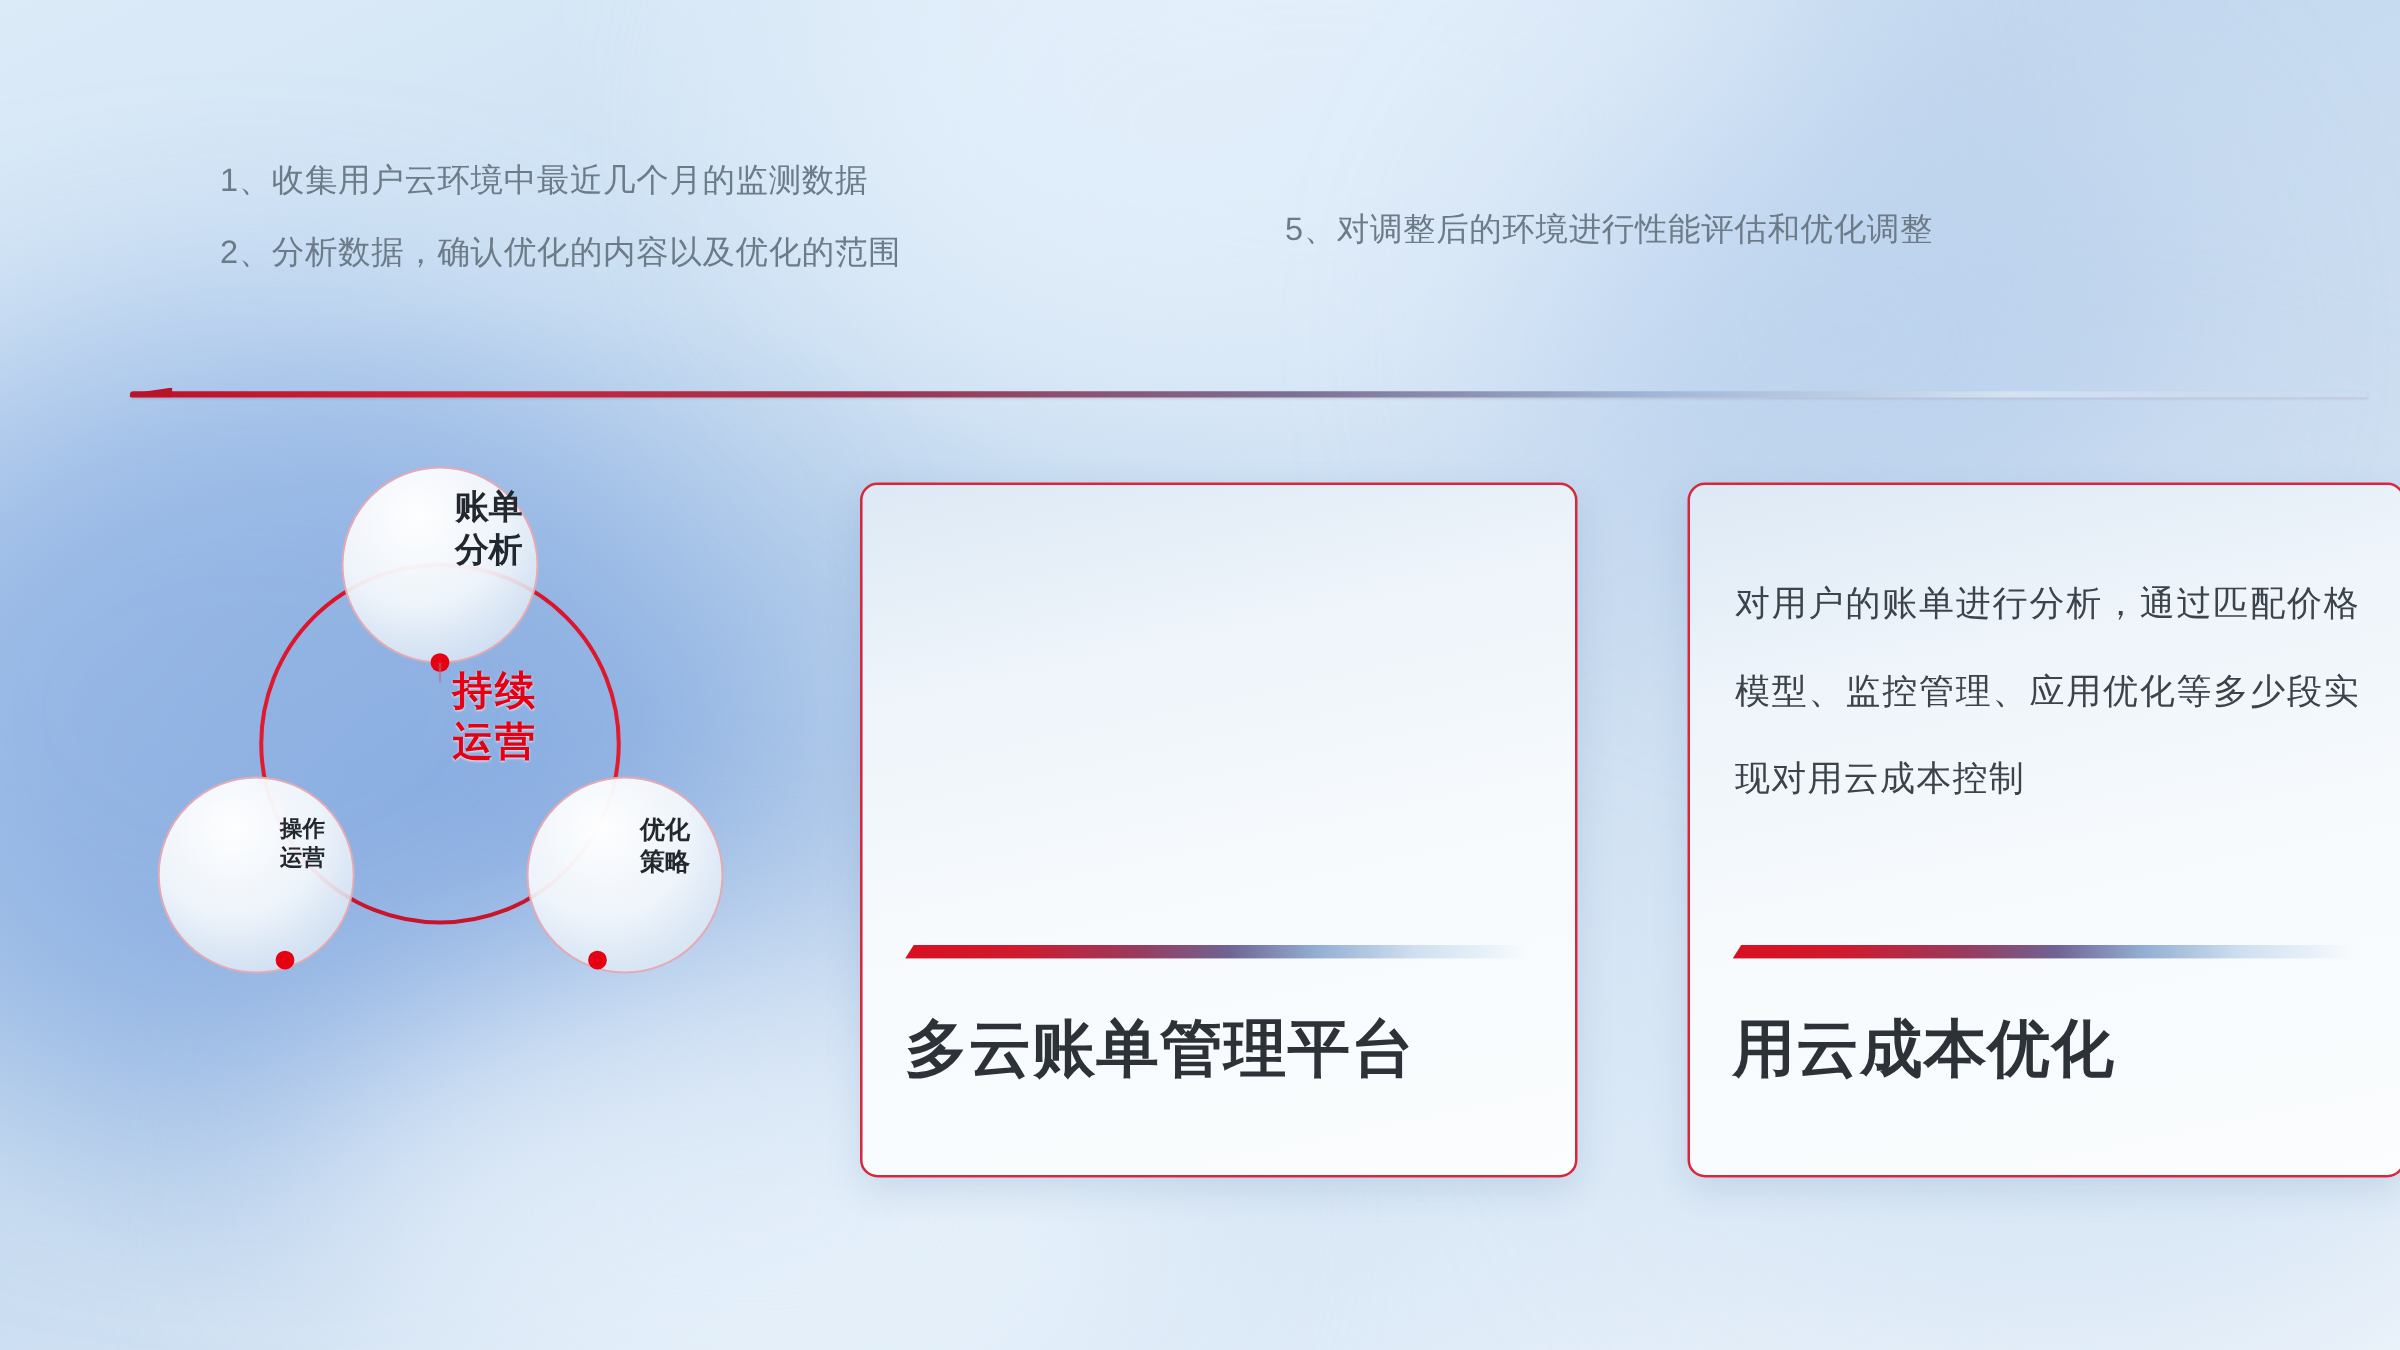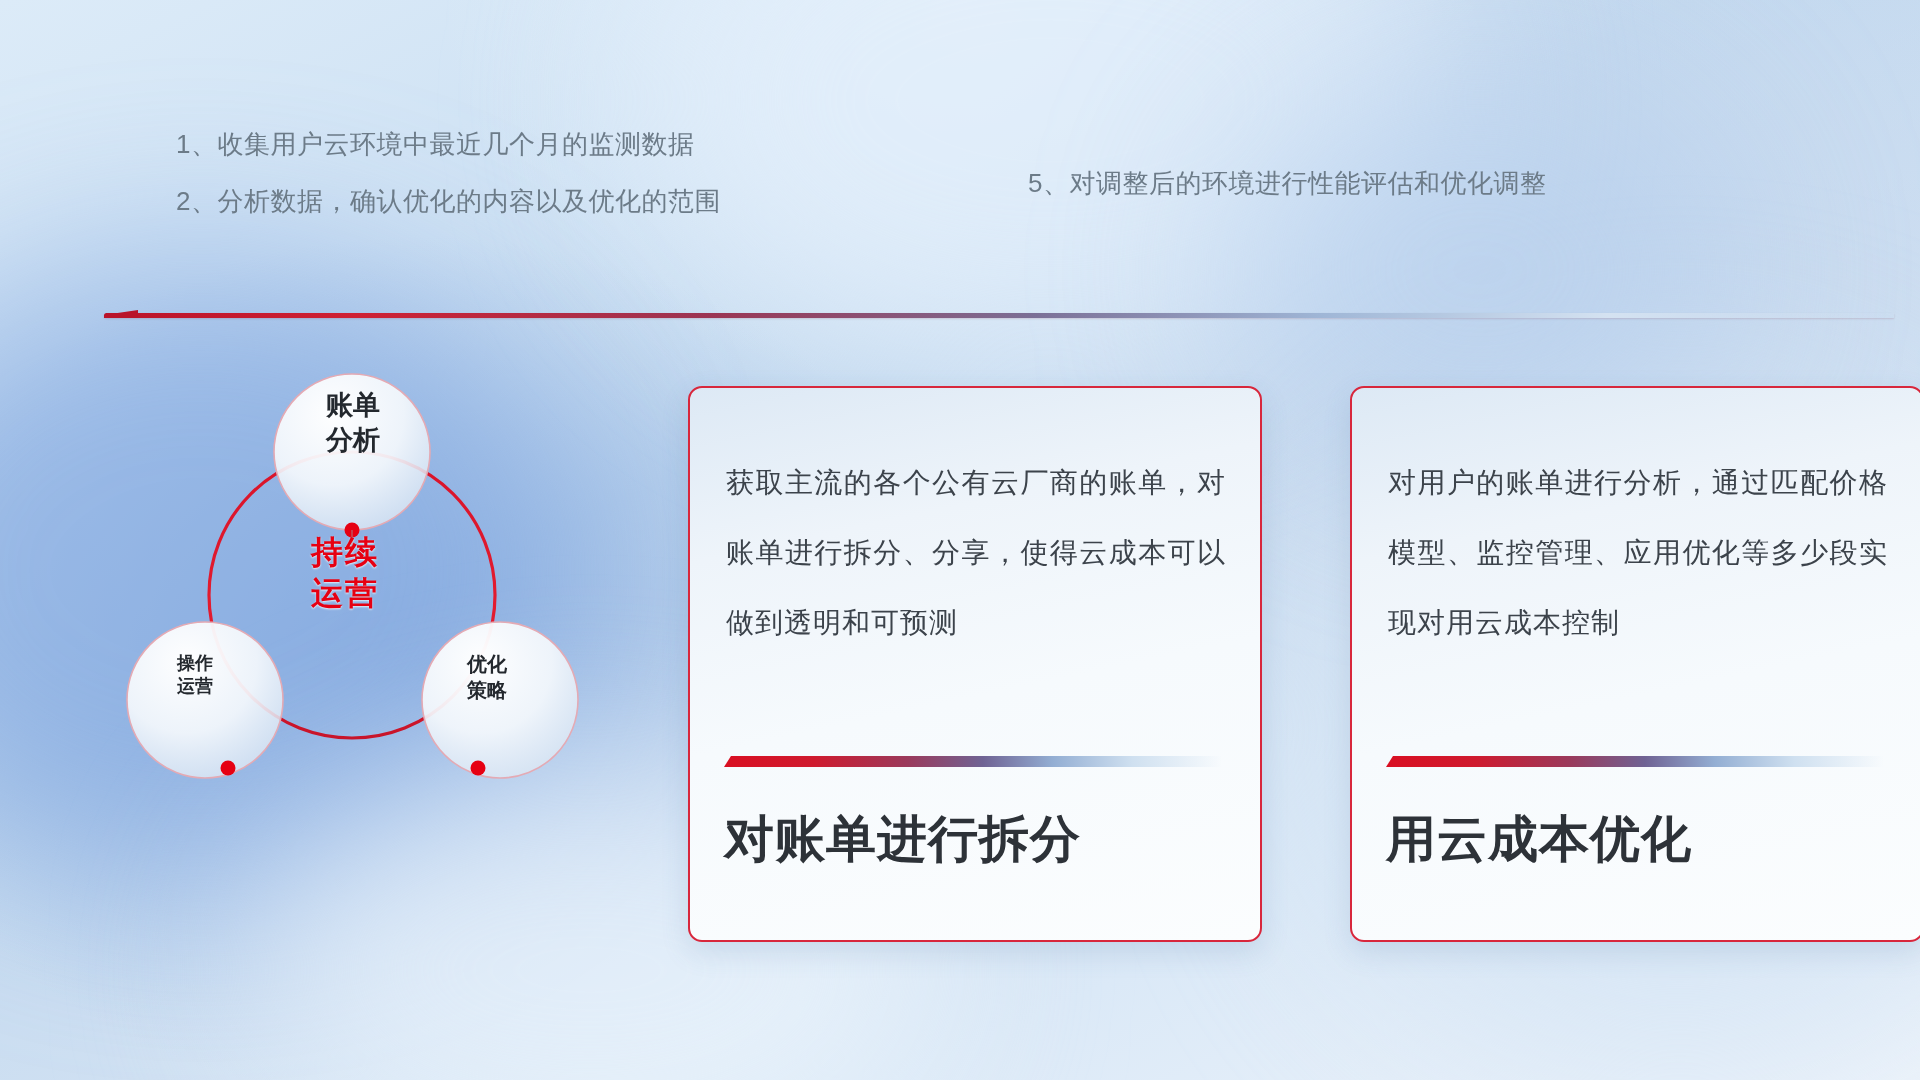--- a/index.html
+++ b/index.html
@@ -82,21 +82,21 @@
     white-space: nowrap;
   }
   .lbl-top    { left: 188px; top: 48px;  width: 130px; font-size: 27px; }
   .lbl-left   { left: 30px;  top: 312px; width: 130px; font-size: 18px; }
   .lbl-right  { left: 322px; top: 312px; width: 130px; font-size: 20px; }
   .lbl-center {
     left: 160px; top: 192px; width: 170px;
     font-size: 32px; color: #e60012; font-weight: bold; letter-spacing: 2px;
     text-shadow: 0 1px 2px rgba(255,255,255,0.8);
   }
-  .lbl-line { display: block; }
+  .lbl-line { display: block; text-align: right; }
 
   
   .card {
     position: absolute;
     top: 386px;
     width: 570px;
     height: 552px;
     border: 2px solid #d8273c;
     border-radius: 14px;
     background: linear-gradient(168deg, #dde9f5 0%, #eef4fa 26%, #f6fafd 55%, #fbfdfe 100%);
@@ -262,23 +262,22 @@
       <span class="lbl-line">策略</span>
     </div>
 
     <div class="circle-label lbl-center">
       <span class="lbl-line">持续</span>
       <span class="lbl-line">运营</span>
     </div>
   </div>
 
   <div class="card card-1">
-    <div class="card-body">获取主流的各个公有云厂商的账单，对账单进行拆分、分享，使得云成本可以做到透明和可预测</div>
     <div class="card-divider"></div>
-    <div class="card-title">对账单进行拆分</div>
+    <div class="card-title">多云账单管理平台</div>
   </div>
 
   <div class="card card-2">
     <div class="card-body">对用户的账单进行分析，通过匹配价格模型、监控管理、应用优化等多少段实现对用云成本控制</div>
     <div class="card-divider"></div>
     <div class="card-title">用云成本优化</div>
   </div>
 
 </div>
 

